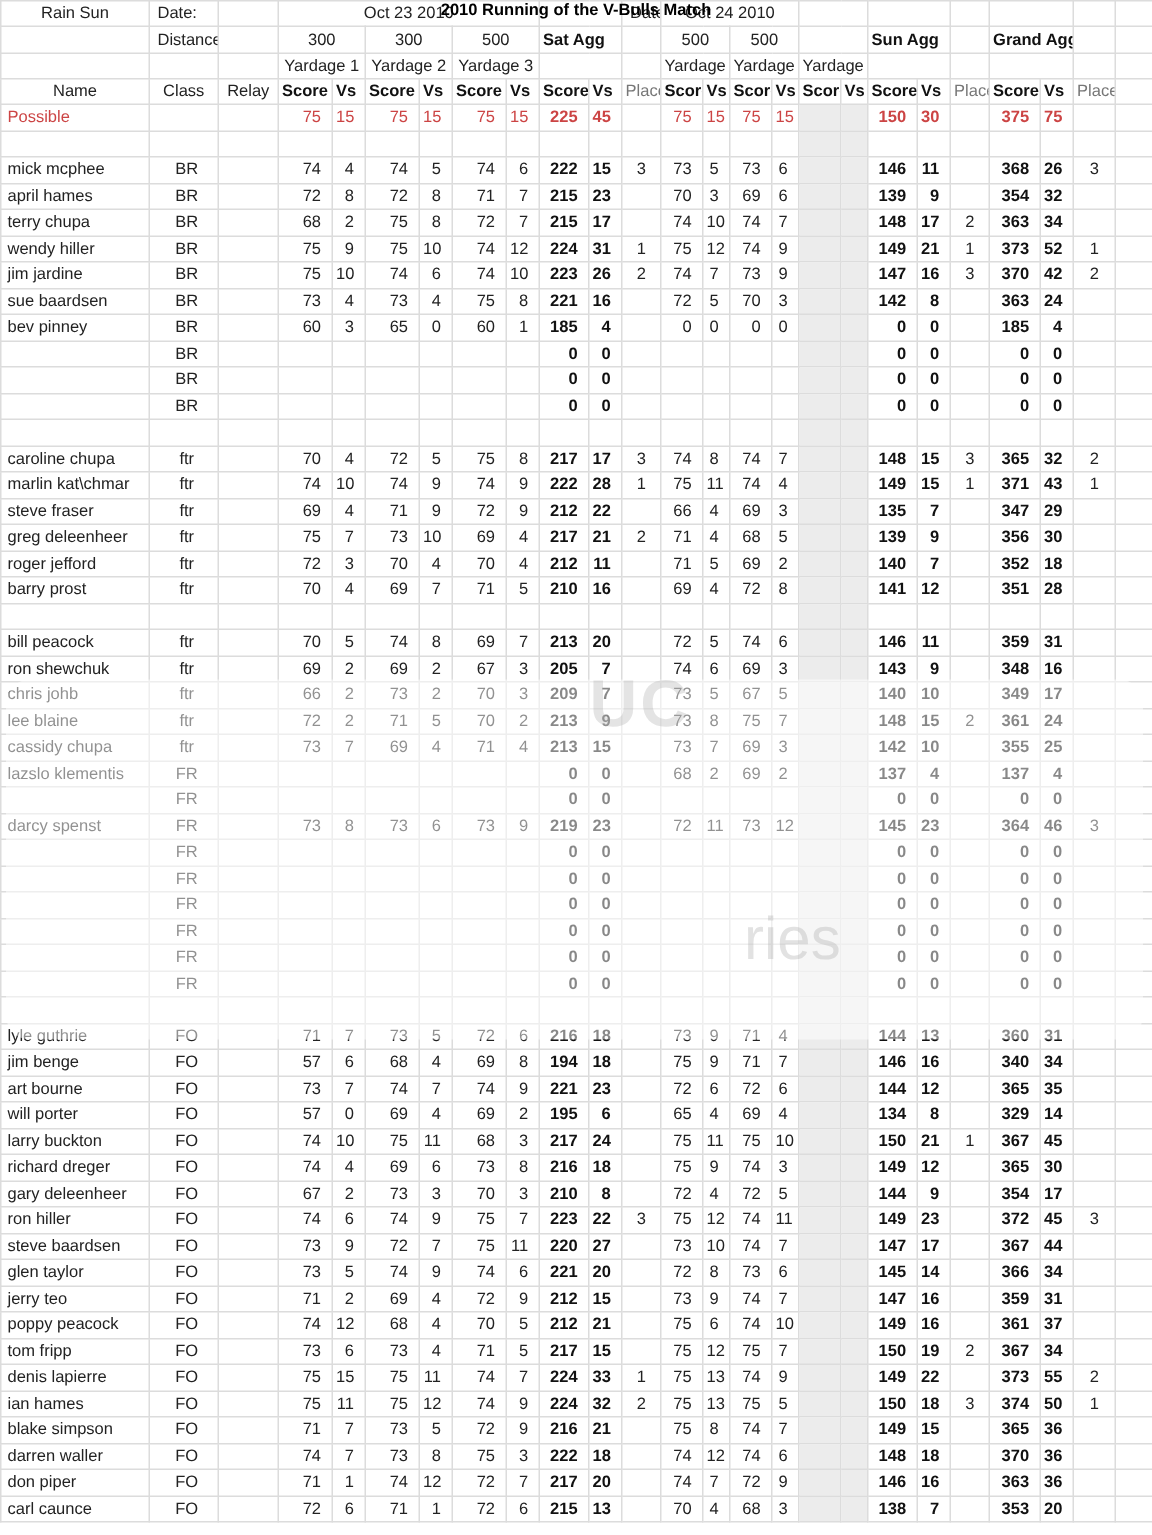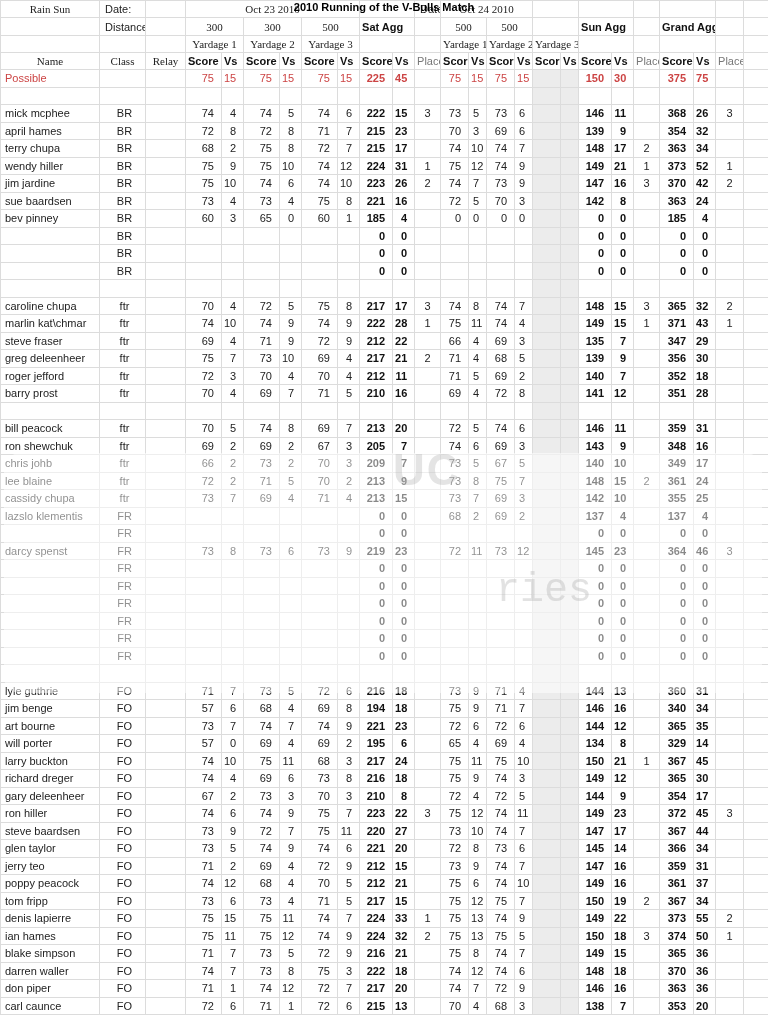--- a/index.html
+++ b/index.html
@@ -5,41 +5,41 @@
   html,body{margin:0;padding:0;background:#fff;}
   body{width:768px;height:1023px;font-family:"Liberation Sans",sans-serif;}
   .sheet{position:relative;width:768px;height:1023px;overflow:hidden;background:#fff;}
   table{border-collapse:collapse;table-layout:fixed;width:768px;font-size:11px;}
   td{border:1px solid #dcdcdc;padding:0 2px;height:16.5px;line-height:12px;overflow:hidden;
      white-space:nowrap;color:#222;font-weight:normal;}
   thead td{height:16px;}
   tr.r1 td{height:13px;}
   tr.r3 td{height:17px;}
   .hl{text-align:left;padding-left:5px;}
-  .hc{text-align:center;font-family:Liberation Serif, serif;}
+  .hc{text-align:center;}
   .hb{text-align:left;font-weight:bold;color:#111;}
   .hplace{text-align:center;color:#777;}
   .name{text-align:left;padding-left:4px;}
   .cls{text-align:center;padding-left:6px;}
   .sc{text-align:right;padding-right:7px;}
   .vs{text-align:right;padding-right:7px;}
   .agg{text-align:right;padding-right:7px;font-weight:bold;color:#111;}
   .aggv{text-align:right;padding-right:7px;font-weight:bold;color:#111;}
   .pl{text-align:center;}
   .gray{background:#ececec;}
   tr.possible td{color:#cc4444;margin-left:47px;}
   tr.possible td.agg, tr.possible td.aggv{color:#cc4444;}
   .title{position:absolute;top:0;left:168px;width:432px;text-align:center;
          font-size:11px;font-weight:bold;color:#000;line-height:15px;background:transparent;}
   .wm-box{position:absolute;left:4px;top:453px;width:758px;height:240px;
           background:rgba(255,255,255,0.5);border-radius:16px;pointer-events:none;}
   .wm-a{position:absolute;left:393px;top:445px;font-size:44px;font-weight:bold;
         color:rgba(172,172,172,0.32);letter-spacing:2px;pointer-events:none;}
-  .wm-b{position:absolute;left:496px;top:568px;font-size:40px;
-        color:rgba(178,178,178,0.38);pointer-events:none;font-family:Liberation Mono, monospace;}
+  .wm-b{position:absolute;left:496px;top:604px;font-size:40px;
+        color:rgba(178,178,178,0.38);pointer-events:none;}
 </style>
 </head>
 <body>
 
 <div class="sheet">
 
   <table>
     <colgroup>
       <col style="width:99px">
         <col style="width:46px">

